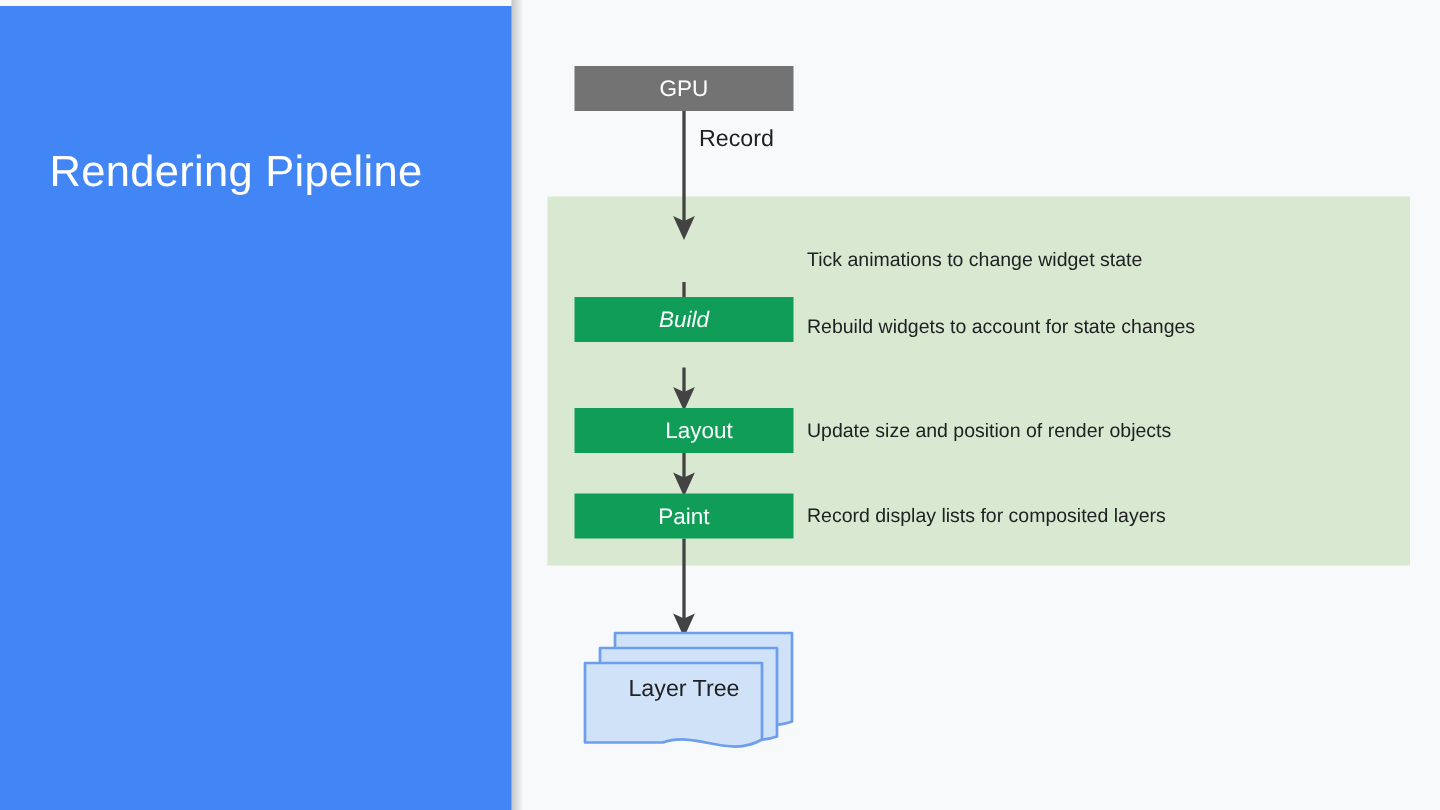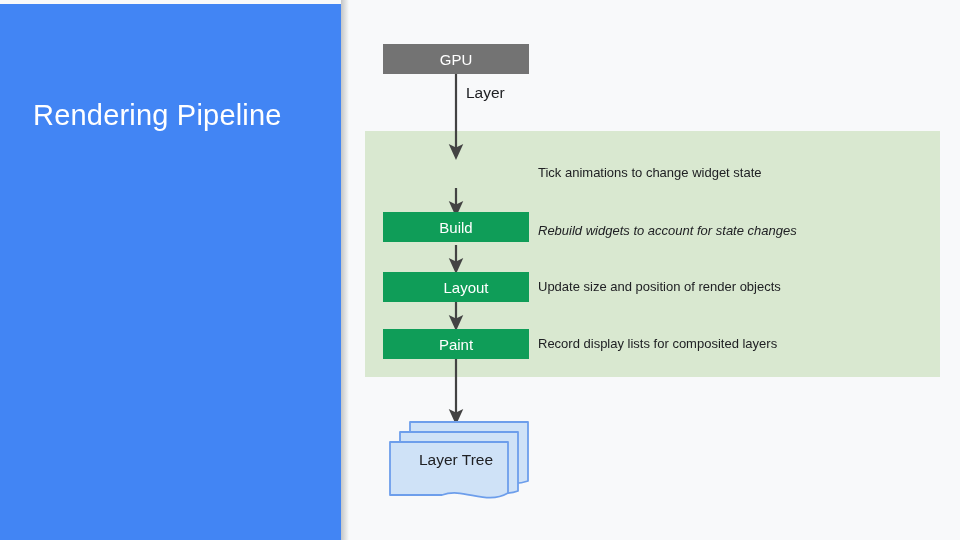--- a/index.html
+++ b/index.html
@@ -75,38 +75,38 @@
     display: flex;
     align-items: center;
     justify-content: center;
     font-size: 15px;
     color: #FFFFFF;
     box-sizing: border-box;
   }
   .node-gpu   { left: 383px; top: 44px;  background: #737373; }
   .node-green { left: 383px; background: #0F9D58; }
   .n-animate { top: 158px; }
-  .n-build   { top: 212px; }
+  .n-build   { top: 198px; font-style: italic; }
   .n-layout  { top: 272px; padding-left: 20px; }
   .n-paint   { top: 329px; }
 
   
   .desc {
     position: absolute;
     left: 538px;
     font-size: 13px;
     color: #202124;
     white-space: nowrap;
     line-height: 30px;
     height: 30px;
     display: flex;
     align-items: center;
   }
   .d-animate { top: 158px; }
-  .d-build   { top: 216px; font-style: italic; }
+  .d-build   { top: 203px; }
   .d-layout  { top: 272px; }
   .d-paint   { top: 329px; }
 
   
   .arrows {
     position: absolute;
     left: 0; top: 0;
     width: 960px; height: 540px;
     pointer-events: none;
   }
@@ -164,21 +164,21 @@
 
     <line x1="456" y1="188" x2="456" y2="209" stroke="#434343" stroke-width="2.2" marker-end="url(#ah)"></line>
 
     <line x1="456" y1="245" x2="456" y2="266" stroke="#434343" stroke-width="2.2" marker-end="url(#ah)"></line>
 
     <line x1="456" y1="302" x2="456" y2="323" stroke="#434343" stroke-width="2.2" marker-end="url(#ah)"></line>
 
     <line x1="456" y1="359" x2="456" y2="417" stroke="#434343" stroke-width="2.2" marker-end="url(#ah)"></line>
   </svg>
 
-  <div class="vsync-label">Layer</div>
+  <div class="vsync-label">Record</div>
 
   <div class="node node-gpu">
     <span>GPU</span>
   </div>
 
   <div class="node node-green n-build">
     <span>Build</span>
   </div>
   <div class="node node-green n-layout">
     <span>Layout</span>

